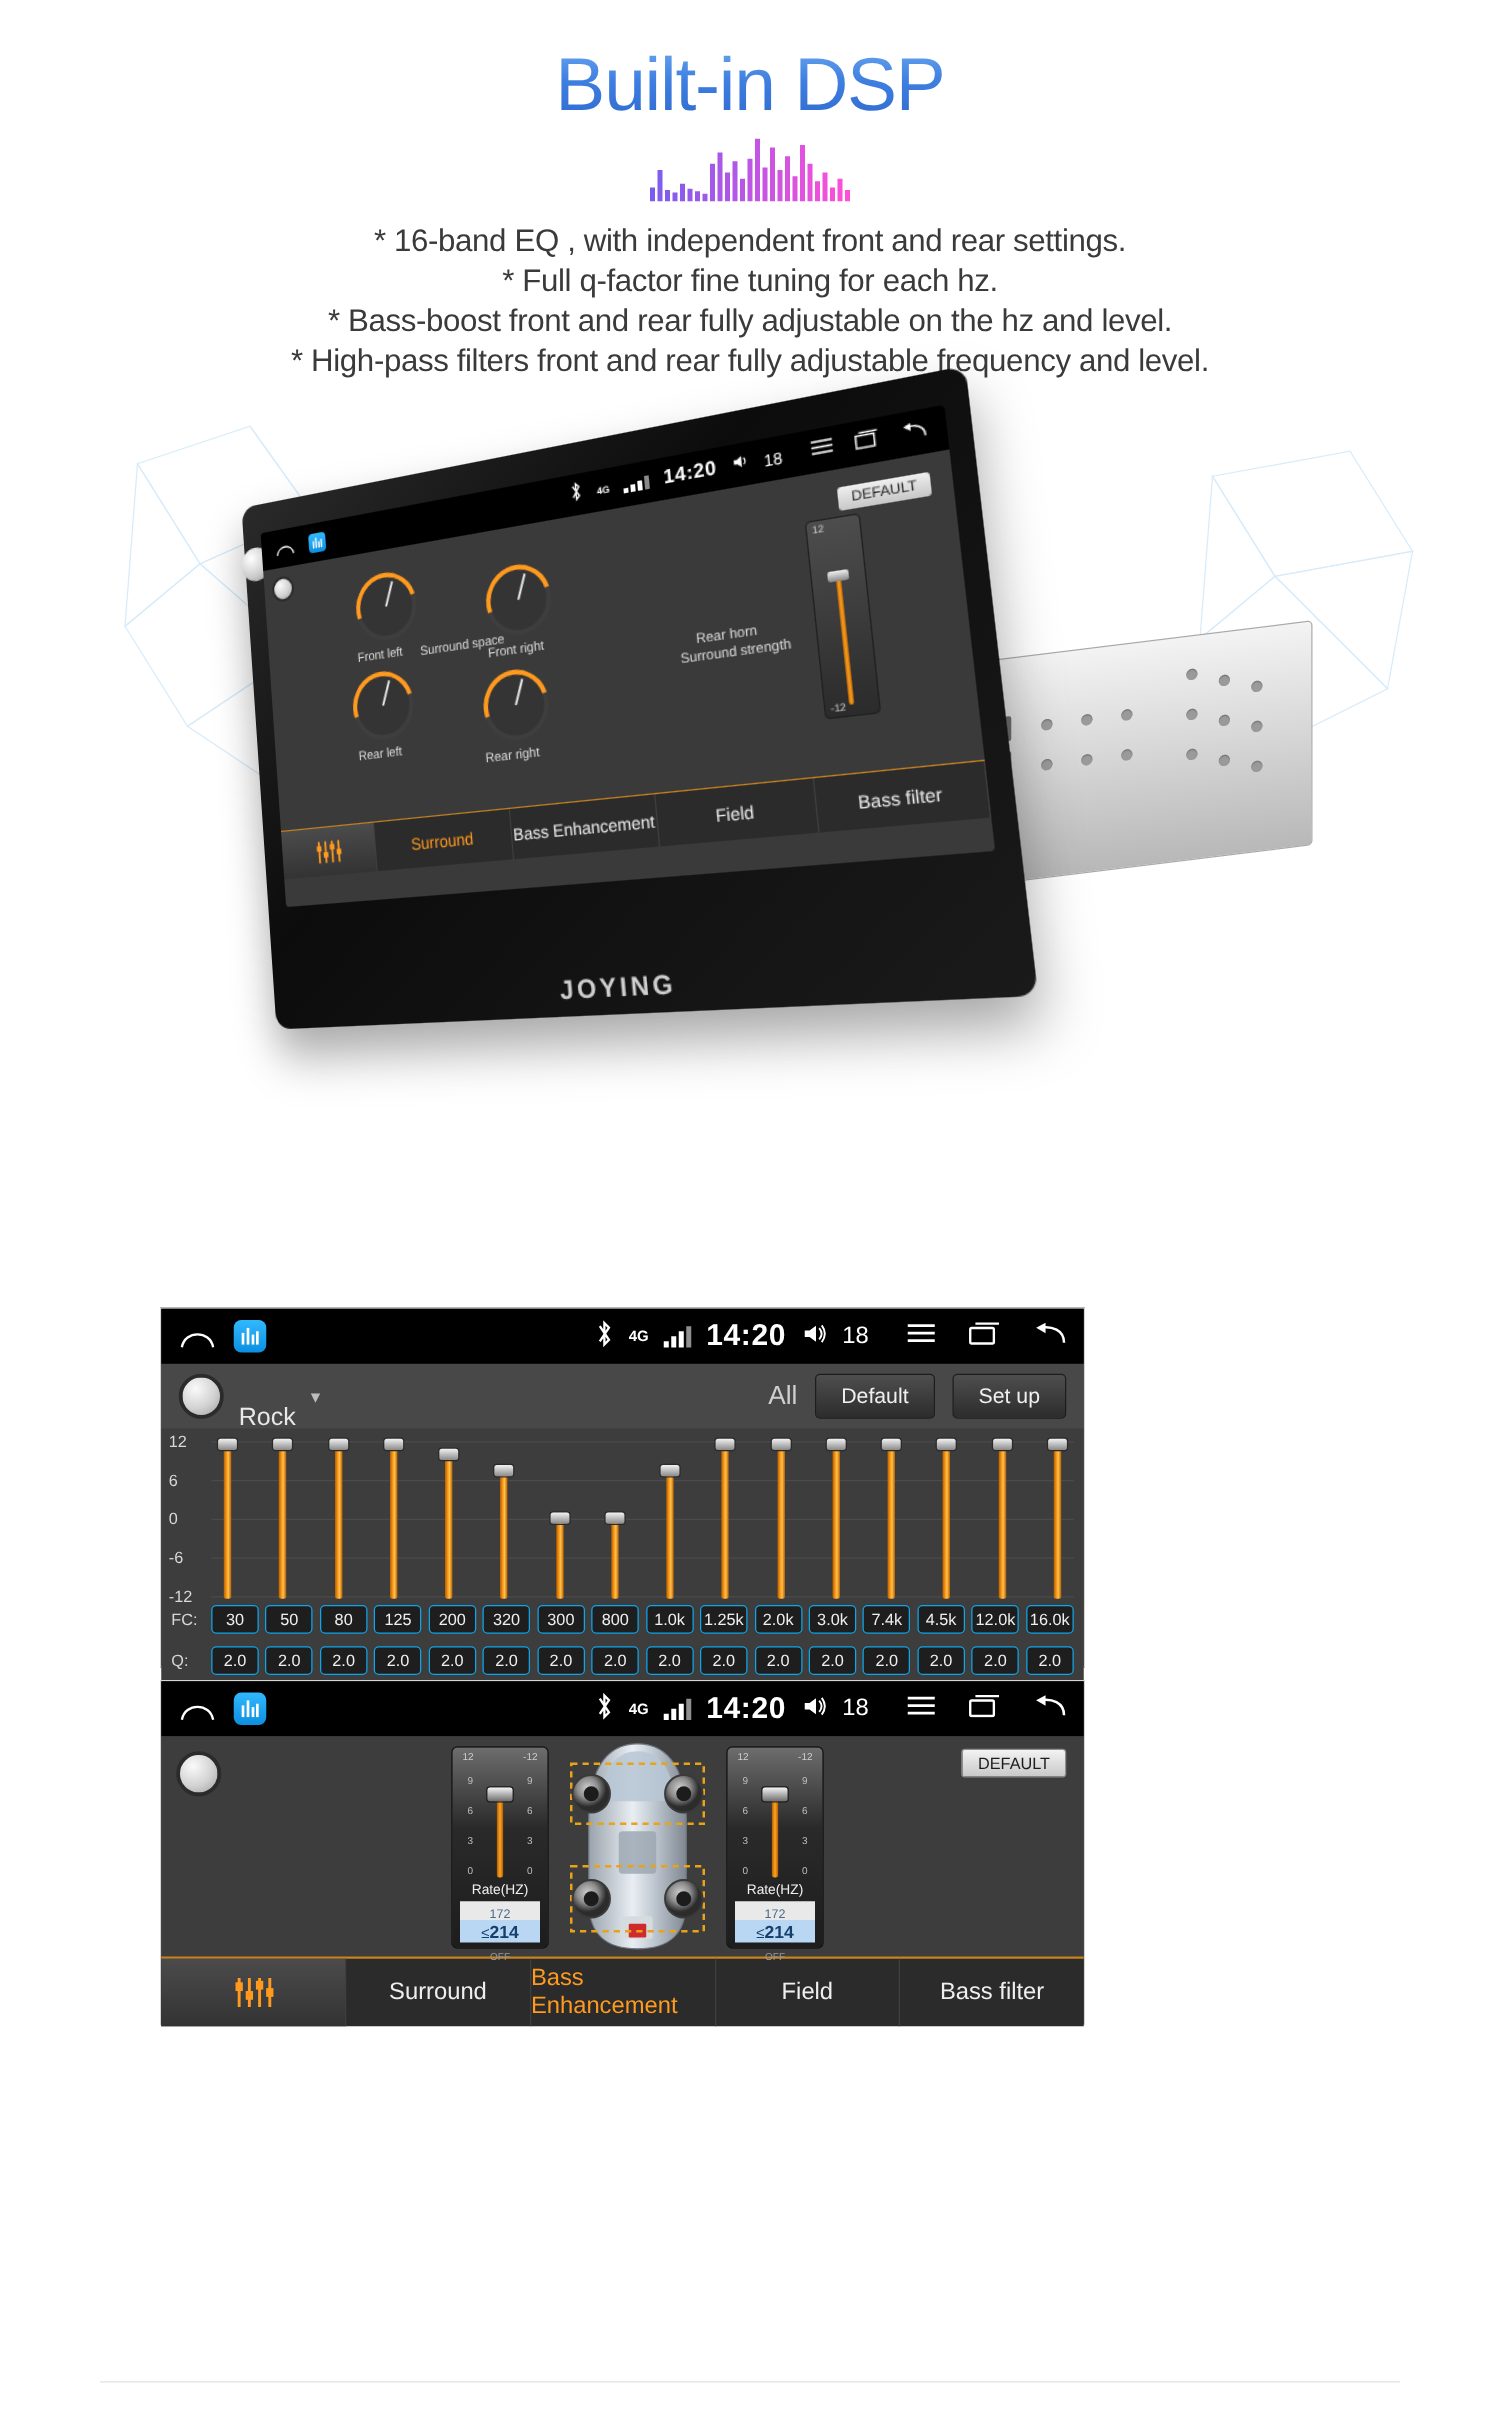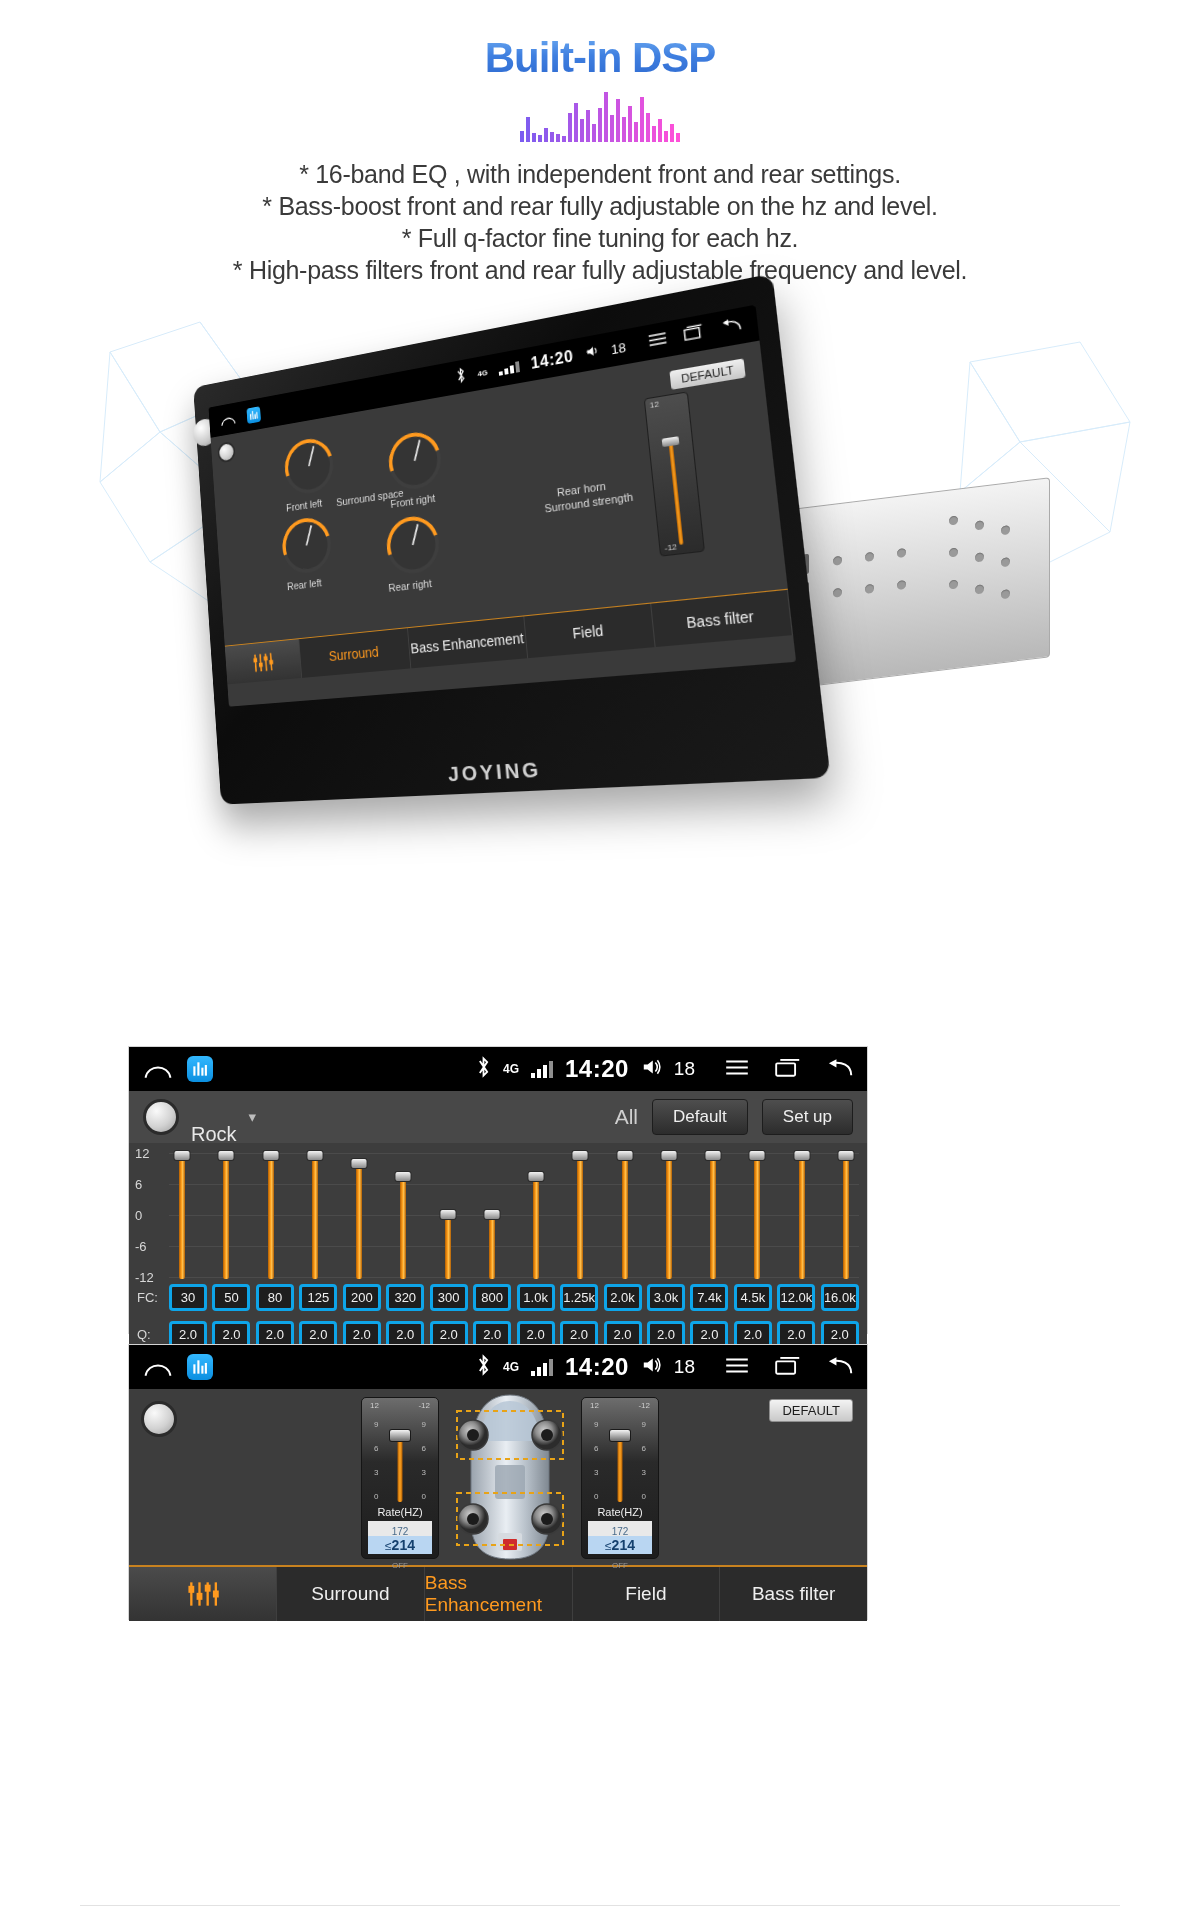--- a/index.html
+++ b/index.html
@@ -6,21 +6,21 @@
   html, body { margin:0; padding:0; }
   body {
     width:1200px; height:1930px; background:#ffffff;
     font-family:"Liberation Sans", sans-serif;
     position:relative; overflow:hidden;
   }
 
   
   .header { width:100%; text-align:center; padding-top:36px; }
   .title {
-    font-size:42px; font-weight:bold; letter-spacing:-1px;
+    font-size:60px; font-weight:normal; letter-spacing:-1px;
     background:linear-gradient(180deg,#6aa8f0 0%,#3f7fe0 45%,#2e6ad0 100%);
     -webkit-background-clip:text; background-clip:text; color:#3b7ddd;
     -webkit-text-fill-color:transparent;
     display:inline-block; line-height:1.05;
   }
 
   
   .eqdeco { width:240px; height:52px; margin:10px auto 0; display:flex;
             align-items:flex-end; justify-content:center; gap:2px; }
   .eqdeco i { display:block; width:4px; border-radius:0; }
@@ -110,21 +110,21 @@
   .slider{ position:relative; width:14px; }
   .srail{ position:absolute; left:50%; transform:translateX(-50%); top:0; bottom:0;
           width:6px; background:linear-gradient(90deg,#b35e00,#ff9f1c 40%,#ffc04d 60%,#b35e00); border-radius:2px;}
   .shandle{ position:absolute; left:50%; transform:translateX(-50%); width:15px; height:9px;
             background:linear-gradient(180deg,#f2f2f2,#8a8a8a); border-radius:2px;
             box-shadow:0 0 0 1px #2a2a2a;}
   .fcrow,.qrow{ display:flex; align-items:center; padding:5px 8px 5px 8px; gap:0; }
   .rowlbl{ width:32px; color:#d6d6d6; font-size:13px; }
   .cells{ flex:1; display:flex; justify-content:space-between; }
   .cell{ background:#1e1e1e; border-radius:4px; color:#efefef; font-size:13px;
-         padding:3px 0; width:38px; text-align:center; border:3px solid #0ea5e9;}
+         padding:3px 0; width:38px; text-align:center; border:1px solid #0ea5e9;}
   .tabbar{ display:flex; height:56px; border-top:2px solid #c8821f; background:#2b2b2b; }
   .tab{ flex:1; display:flex; align-items:center; justify-content:center;
         color:#efefef; font-size:19px; border-right:1px solid #3f3f3f; }
   .tab.sel{ background:linear-gradient(180deg,#4b4b4b,#333); }
   .tab.act{ color:#ff9a1f; }
   .tab.icon svg{ display:block; }
 
   
   .panel{ position:absolute; background:#3a3a3a; border:1px solid #d4d4d4; }
 
@@ -170,22 +170,22 @@
       <i style="height: 45.4545px; background: rgb(225, 82, 222);"></i>
       <i style="height: 29.5455px; background: rgb(230, 82, 221);"></i>
       <i style="height: 15.9091px; background: rgb(235, 81, 220);"></i>
       <i style="height: 22.7273px; background: rgb(240, 81, 219);"></i>
       <i style="height: 11.3636px; background: rgb(245, 80, 218);"></i>
       <i style="height: 18.1818px; background: rgb(250, 80, 217);"></i>
       <i style="height: 9.09091px; background: rgb(255, 79, 216);"></i>
     </div>
   <div class="bullets">
     <p>* 16-band EQ , with independent front and rear settings.</p>
+    <p>* Full q-factor fine tuning for each hz.</p>
     <p>* Bass-boost front and rear fully adjustable on the hz and level.</p>
-    <p>* Full q-factor fine tuning for each hz.</p>
     <p>* High-pass filters front and rear fully adjustable frequency and level.</p>
   </div>
 </div>
 
 <div class="hero">
 
   <svg class="hero-wire" style="left:90px; top:10px;" width="180" height="300" viewBox="0 0 180 300">
     <g stroke="#8ec8f2" fill="none" stroke-width="1">
       <path d="M20 40 L110 10 L160 80 L70 120 Z"></path>
       <path d="M20 40 L70 120 L10 170 Z"></path>

